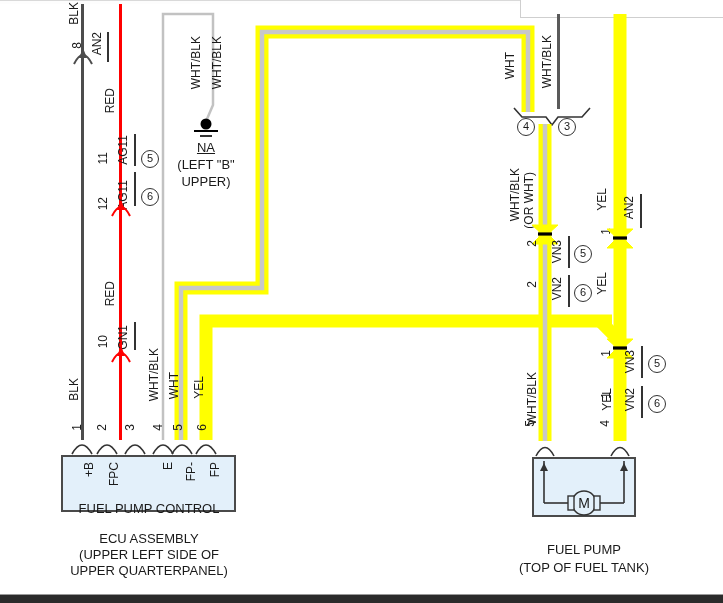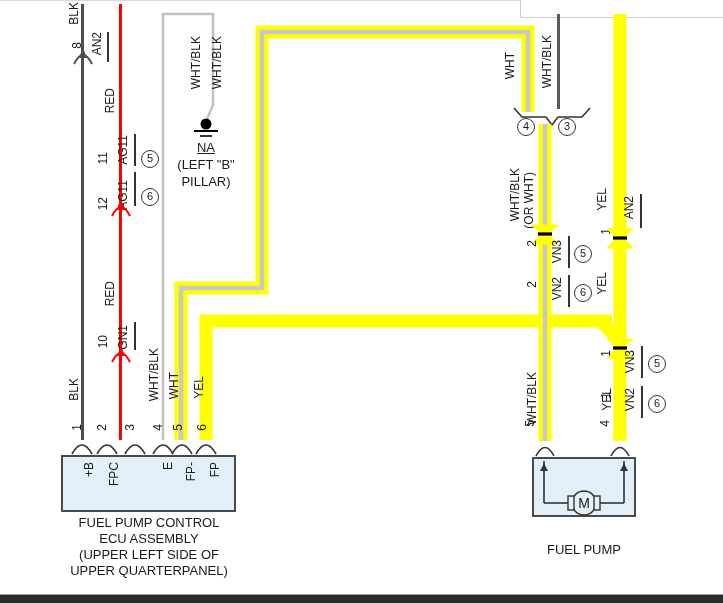--- a/index.html
+++ b/index.html
@@ -146,21 +146,21 @@
   <div class="vtext" style="left:148px; top:348px;">WHT/BLK</div>
   <div class="vtext" style="left:152px; top:424px;">4</div>
 
   <svg style="left:190px; top:118px; width:40px; height:24px;">
     <circle cx="16" cy="6" r="5.5" fill="#000"></circle>
     <line x1="4" y1="13" x2="28" y2="13" stroke="#000" stroke-width="2"></line>
     <line x1="10" y1="18" x2="22" y2="18" stroke="#000" stroke-width="1.6"></line>
   </svg>
   <div class="htext" style="left:176px; top:140px; width:60px;text-decoration:underline;">NA</div>
   <div class="htext" style="left:160px; top:157px; width:92px;">(LEFT "B"</div>
-  <div class="htext" style="left:160px; top:174px; width:92px;">PILLAR)</div>
+  <div class="htext" style="left:160px; top:174px; width:92px;">UPPER)</div>
 
   <svg style="left:0px; top:0px; width:723px; height:460px;">
 
     <path d="M181,440 L181,288 L262,288 L262,32 L528,32 L528,112" stroke="#ffff00" stroke-width="13" fill="none" stroke-linejoin="miter"></path>
 
     <path d="M181,440 L181,288 L262,288 L262,32 L528,32 L528,112" stroke="#c8c8c8" stroke-width="4.5" fill="none" stroke-linejoin="miter"></path>
   </svg>
   <div class="vtext" style="left:168px; top:372px;">WHT</div>
   <div class="vtext" style="left:172px; top:424px;">5</div>
 
@@ -180,21 +180,21 @@
     <path d="M136,16 Q146,-2 156,16" stroke="#333" stroke-width="1.6" fill="none"></path>
   </svg>
 
   <div class="box" style="left:61px; top:455px; width:175px; height:57px;"></div>
   <div class="vtext" style="left:83px; top:462px; font-size:12px;">+B</div>
   <div class="vtext" style="left:108px; top:462px; font-size:12px;">FPC</div>
   <div class="vtext" style="left:162px; top:462px; font-size:12px;">E</div>
   <div class="vtext" style="left:185px; top:462px; font-size:12px;">FP-</div>
   <div class="vtext" style="left:209px; top:462px; font-size:12px;">FP</div>
 
-  <div class="htext" style="left:49px; top:515px; width:200px;">FUEL PUMP CONTROL</div>
+  <div class="htext" style="left:49px; top:501px; width:200px;">FUEL PUMP CONTROL</div>
   <div class="htext" style="left:49px; top:547px; width:200px;">(UPPER LEFT SIDE OF</div>
   <div class="htext" style="left:49px; top:531px; width:200px;">ECU ASSEMBLY</div>
   <div class="htext" style="left:49px; top:563px; width:200px;">UPPER QUARTERPANEL)</div>
 
   <div class="vtext" style="left:504px; top:52px;">WHT</div>
 
   <div class="wire" style="left:557px; top:14px; width:2.5px; height:95px; background:#5a5a5a;"></div>
   <div class="vtext" style="left:541px; top:35px;">WHT/BLK</div>
 
   <svg style="left:512px; top:105px; width:80px; height:22px;">
@@ -276,14 +276,15 @@
     <line x1="92" y1="46" x2="92" y2="4" stroke="#333" stroke-width="1.6"></line>
     <path d="M92,6 L88,14 L96,14 Z" fill="#333"></path>
     <line x1="12" y1="46" x2="36" y2="46" stroke="#333" stroke-width="1.6"></line>
     <line x1="68" y1="46" x2="92" y2="46" stroke="#333" stroke-width="1.6"></line>
     <circle cx="52" cy="46" r="12" fill="#e3f0fa" stroke="#333" stroke-width="1.6"></circle>
     <rect x="36" y="39" width="6" height="14" fill="#e3f0fa" stroke="#333" stroke-width="1.4"></rect>
     <rect x="62" y="39" width="6" height="14" fill="#e3f0fa" stroke="#333" stroke-width="1.4"></rect>
     <text x="52" y="51" text-anchor="middle" font-family="Liberation Sans, sans-serif" font-size="14" fill="#1a1a1a">M</text>
   </svg>
   <div class="htext" style="left:514px; top:542px; width:140px;">FUEL PUMP</div>
+  <div class="htext" style="left:494px; top:560px; width:180px;">(TOP OF FUEL TANK)</div>
 
 </div>
 
 </body></html>

